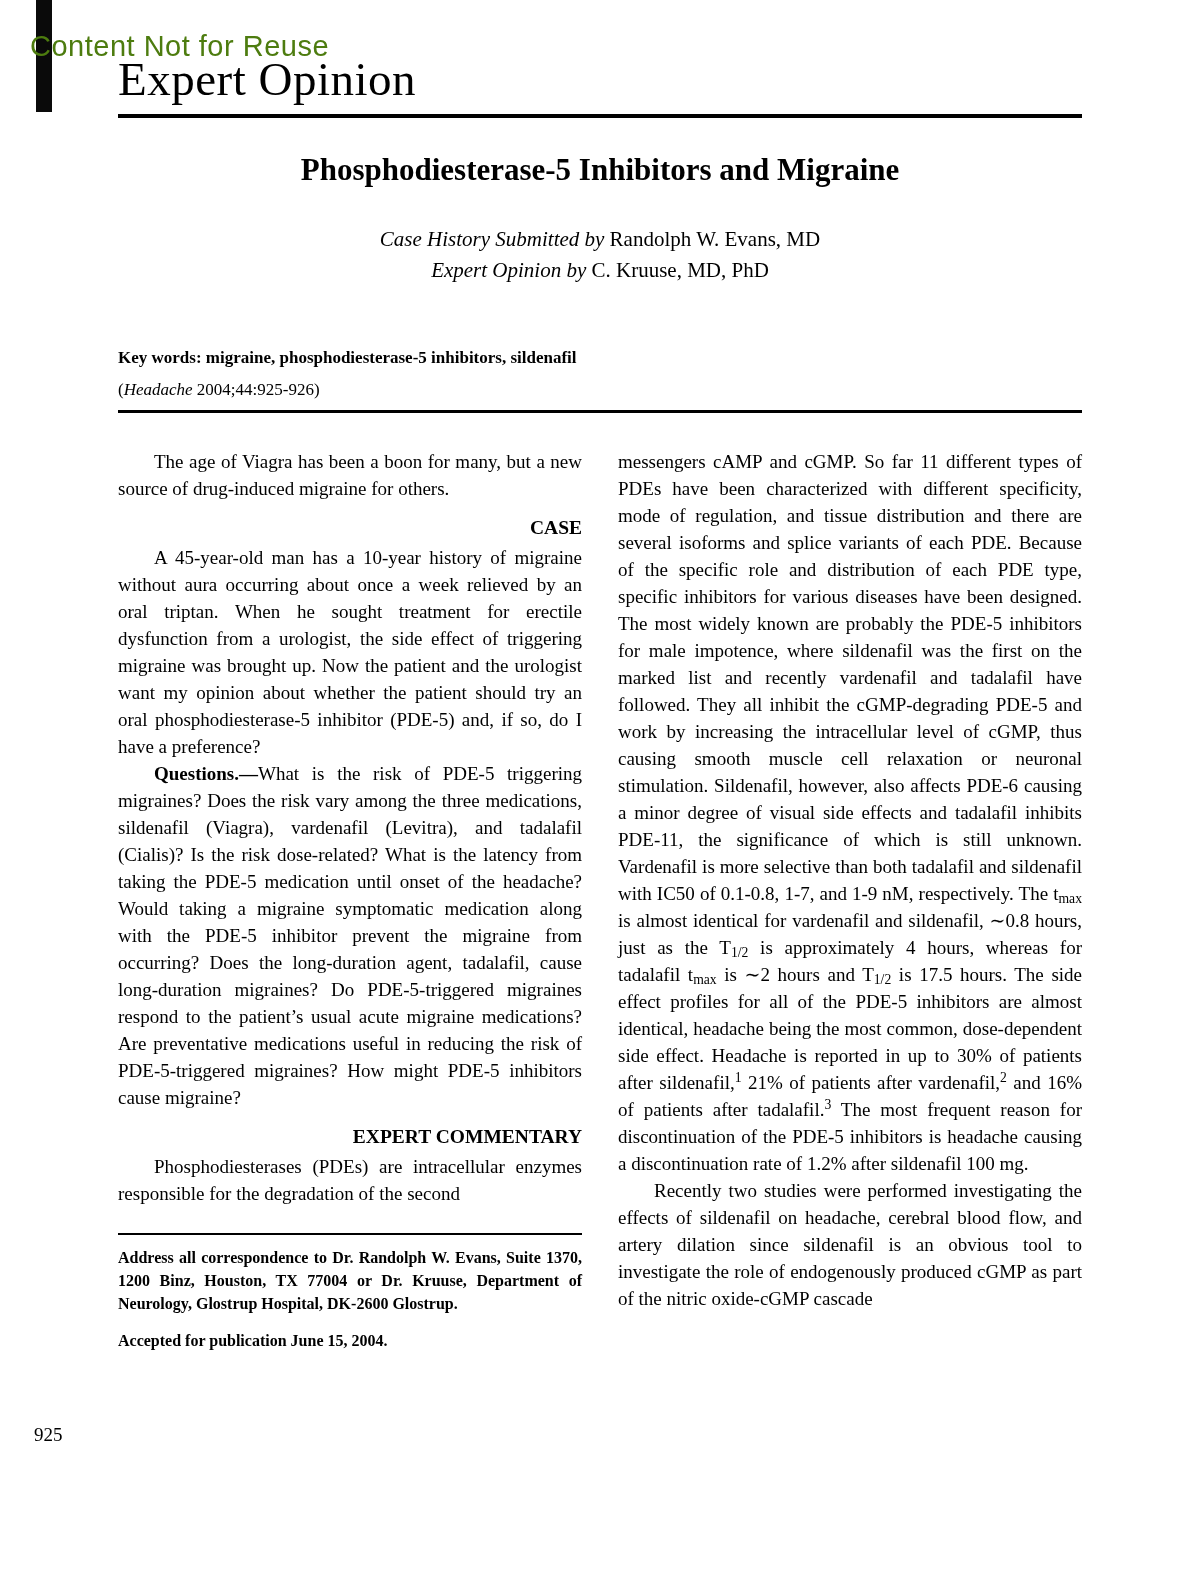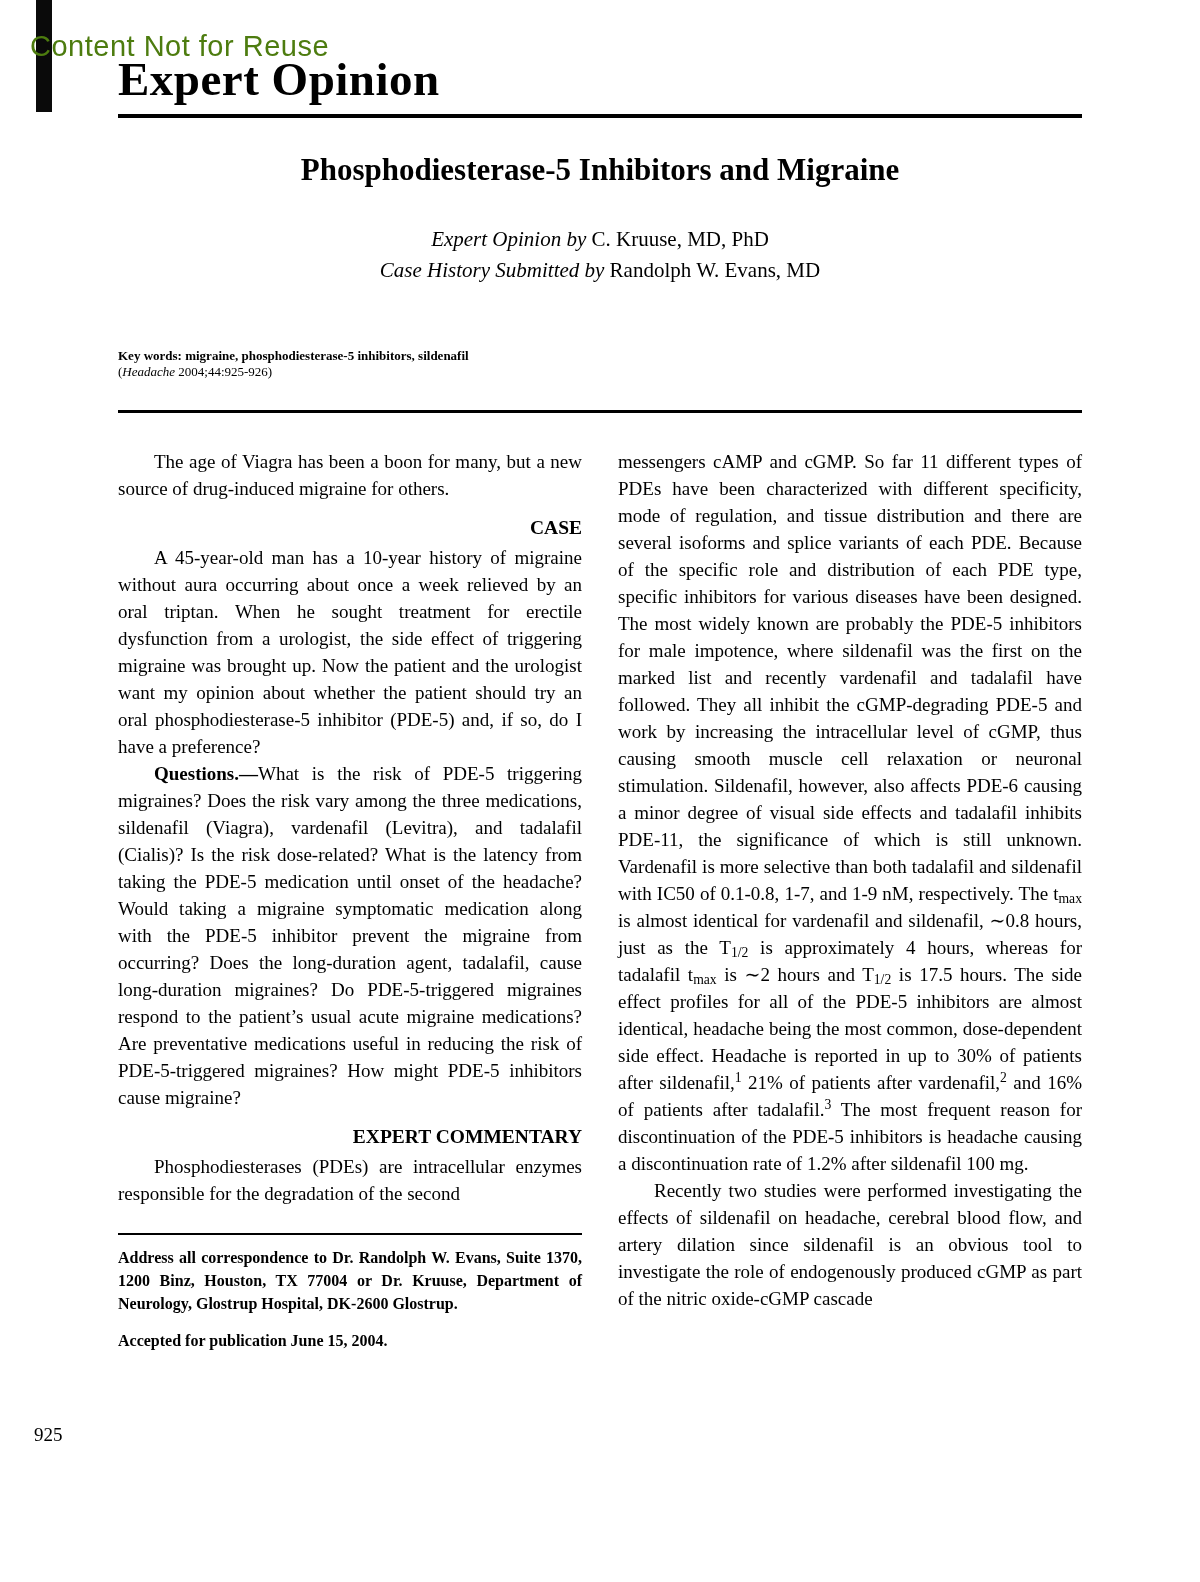--- a/index.html
+++ b/index.html
@@ -29,21 +29,21 @@
     color: #4d7c0f;
     letter-spacing: 0.5px;
     white-space: nowrap;
   }
   .section-title {
     position: absolute;
     left: 118px;
     top: 52px;
     margin: 0;
     font-size: 47px;
-    font-weight: bold;
+    font-weight: normal;
     letter-spacing: 0.5px;
   }
   .header-rule {
     position: absolute;
     left: 118px;
     top: 114px;
     width: 964px;
     height: 4px;
     background: #000;
   }
@@ -65,26 +65,26 @@
     text-align: center;
     font-size: 21px;
     line-height: 31px;
   }
   .bylines .it { font-style: italic; }
   .meta {
     position: absolute;
     left: 118px;
     top: 348px;
     width: 964px;
-    font-size: 13px;
+    font-size: 17px;
     font-family: Liberation Serif, serif;
   }
   .meta p { margin: 0; }
   .meta .keywords { font-weight: bold; }
-  .meta .citation { font-weight: normal; }
+  .meta .citation { margin-top: 12px; font-weight: normal; }
   .meta .citation .it { font-style: italic; }
   .meta-rule {
     position: absolute;
     left: 118px;
     top: 410px;
     width: 964px;
     height: 3px;
     background: #000;
   }
   .columns {
@@ -146,26 +146,26 @@
 
   <div class="watermark">Content Not for Reuse</div>
 
   <h1 class="section-title">Expert Opinion</h1>
   <div class="header-rule"></div>
 
   <h2 class="article-title">Phosphodiesterase-5 Inhibitors and Migraine</h2>
 
   <div class="bylines">
     <div>
+      <span class="it">Case History Submitted by</span>
+      <span>Randolph W. Evans, MD</span>
+    </div>
+    <div>
       <span class="it">Expert Opinion by</span>
       <span>C. Kruuse, MD, PhD</span>
-    </div>
-    <div>
-      <span class="it">Case History Submitted by</span>
-      <span>Randolph W. Evans, MD</span>
     </div>
   </div>
 
   <div class="meta">
     <p class="keywords"><span>Key words:</span>
       <span>migraine, phosphodiesterase-5 inhibitors, sildenafil</span></p>
     <p class="citation"><span>(</span><span class="it">Headache</span><span> 2004;44:925-926)</span></p>
   </div>
   <div class="meta-rule"></div>
 

